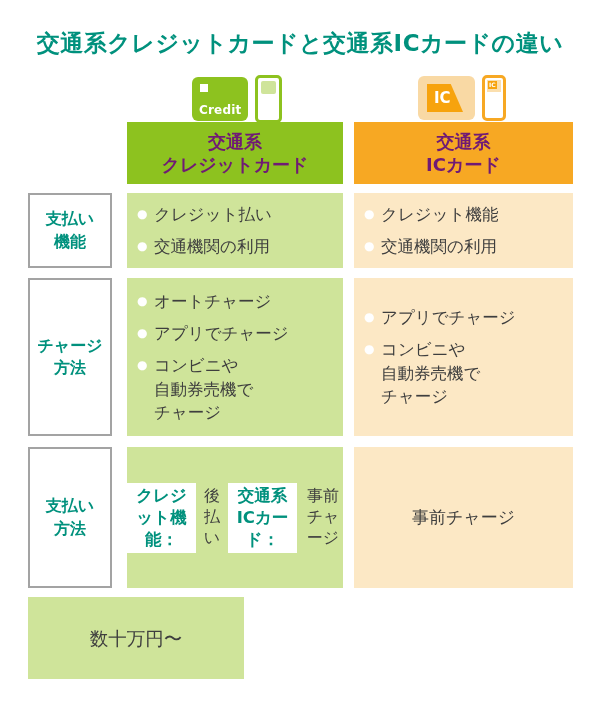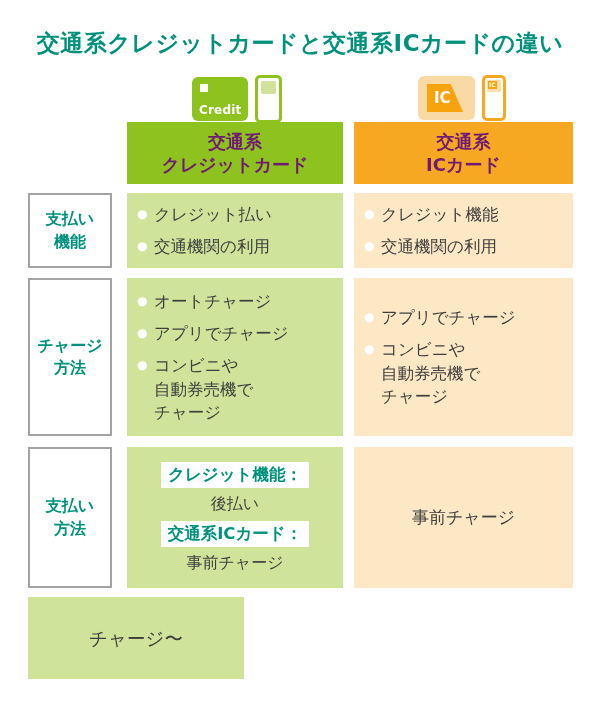--- a/index.html
+++ b/index.html
@@ -61,21 +61,21 @@
   .cell.green{width:216px;margin-right:11px;background:#cfe49a;}
   .cell.orange{width:219px;background:#fce8c5;}
   .bullet-list{
     height:100%;box-sizing:border-box;display:flex;flex-direction:column;
     justify-content:center;gap:9px;padding:8px 6px 8px 10px;
   }
   .bullet-item{display:flex;align-items:flex-start;}
   .dot{flex:none;width:17px;color:#fff;font-size:12px;line-height:1.55;padding-top:2px;}
   .bullet-text{white-space:pre-line;line-height:1.4;}
   .pay-stack{
-    height:100%;display:flex;flex-direction:column;align-items:center;
+    height:100%;display:flex;flex-direction:row;align-items:center;
     justify-content:center;gap:6px;text-align:center;
   }
   .tag{background:#fff;color:#00917d;font-weight:700;padding:2px 7px;font-size:16.5px;}
   .value{font-size:16px;font-family:Liberation Mono, monospace;}
   .center-cell{height:100%;display:flex;align-items:center;justify-content:center;font-size:17px;}
   .limit-stack{height:100%;display:flex;flex-direction:column;align-items:center;justify-content:center;}
   .limit-main{font-size:18.5px;}
   .limit-note{font-size:12.5px;margin-top:4px;}
 </style>
 </head>
@@ -194,19 +194,19 @@
         </div>
       </div>
       <div class="cell orange">
         <div class="center-cell">事前チャージ</div>
       </div>
     </div>
 
     <div class="trow rh-4">
       <div class="cell green">
         <div class="limit-stack">
-          <span class="limit-main">チャージ〜</span>
+          <span class="limit-main">数十万円〜</span>
         </div>
       </div>
     </div>
 
   </div>
 </div>
 
 </body></html>

